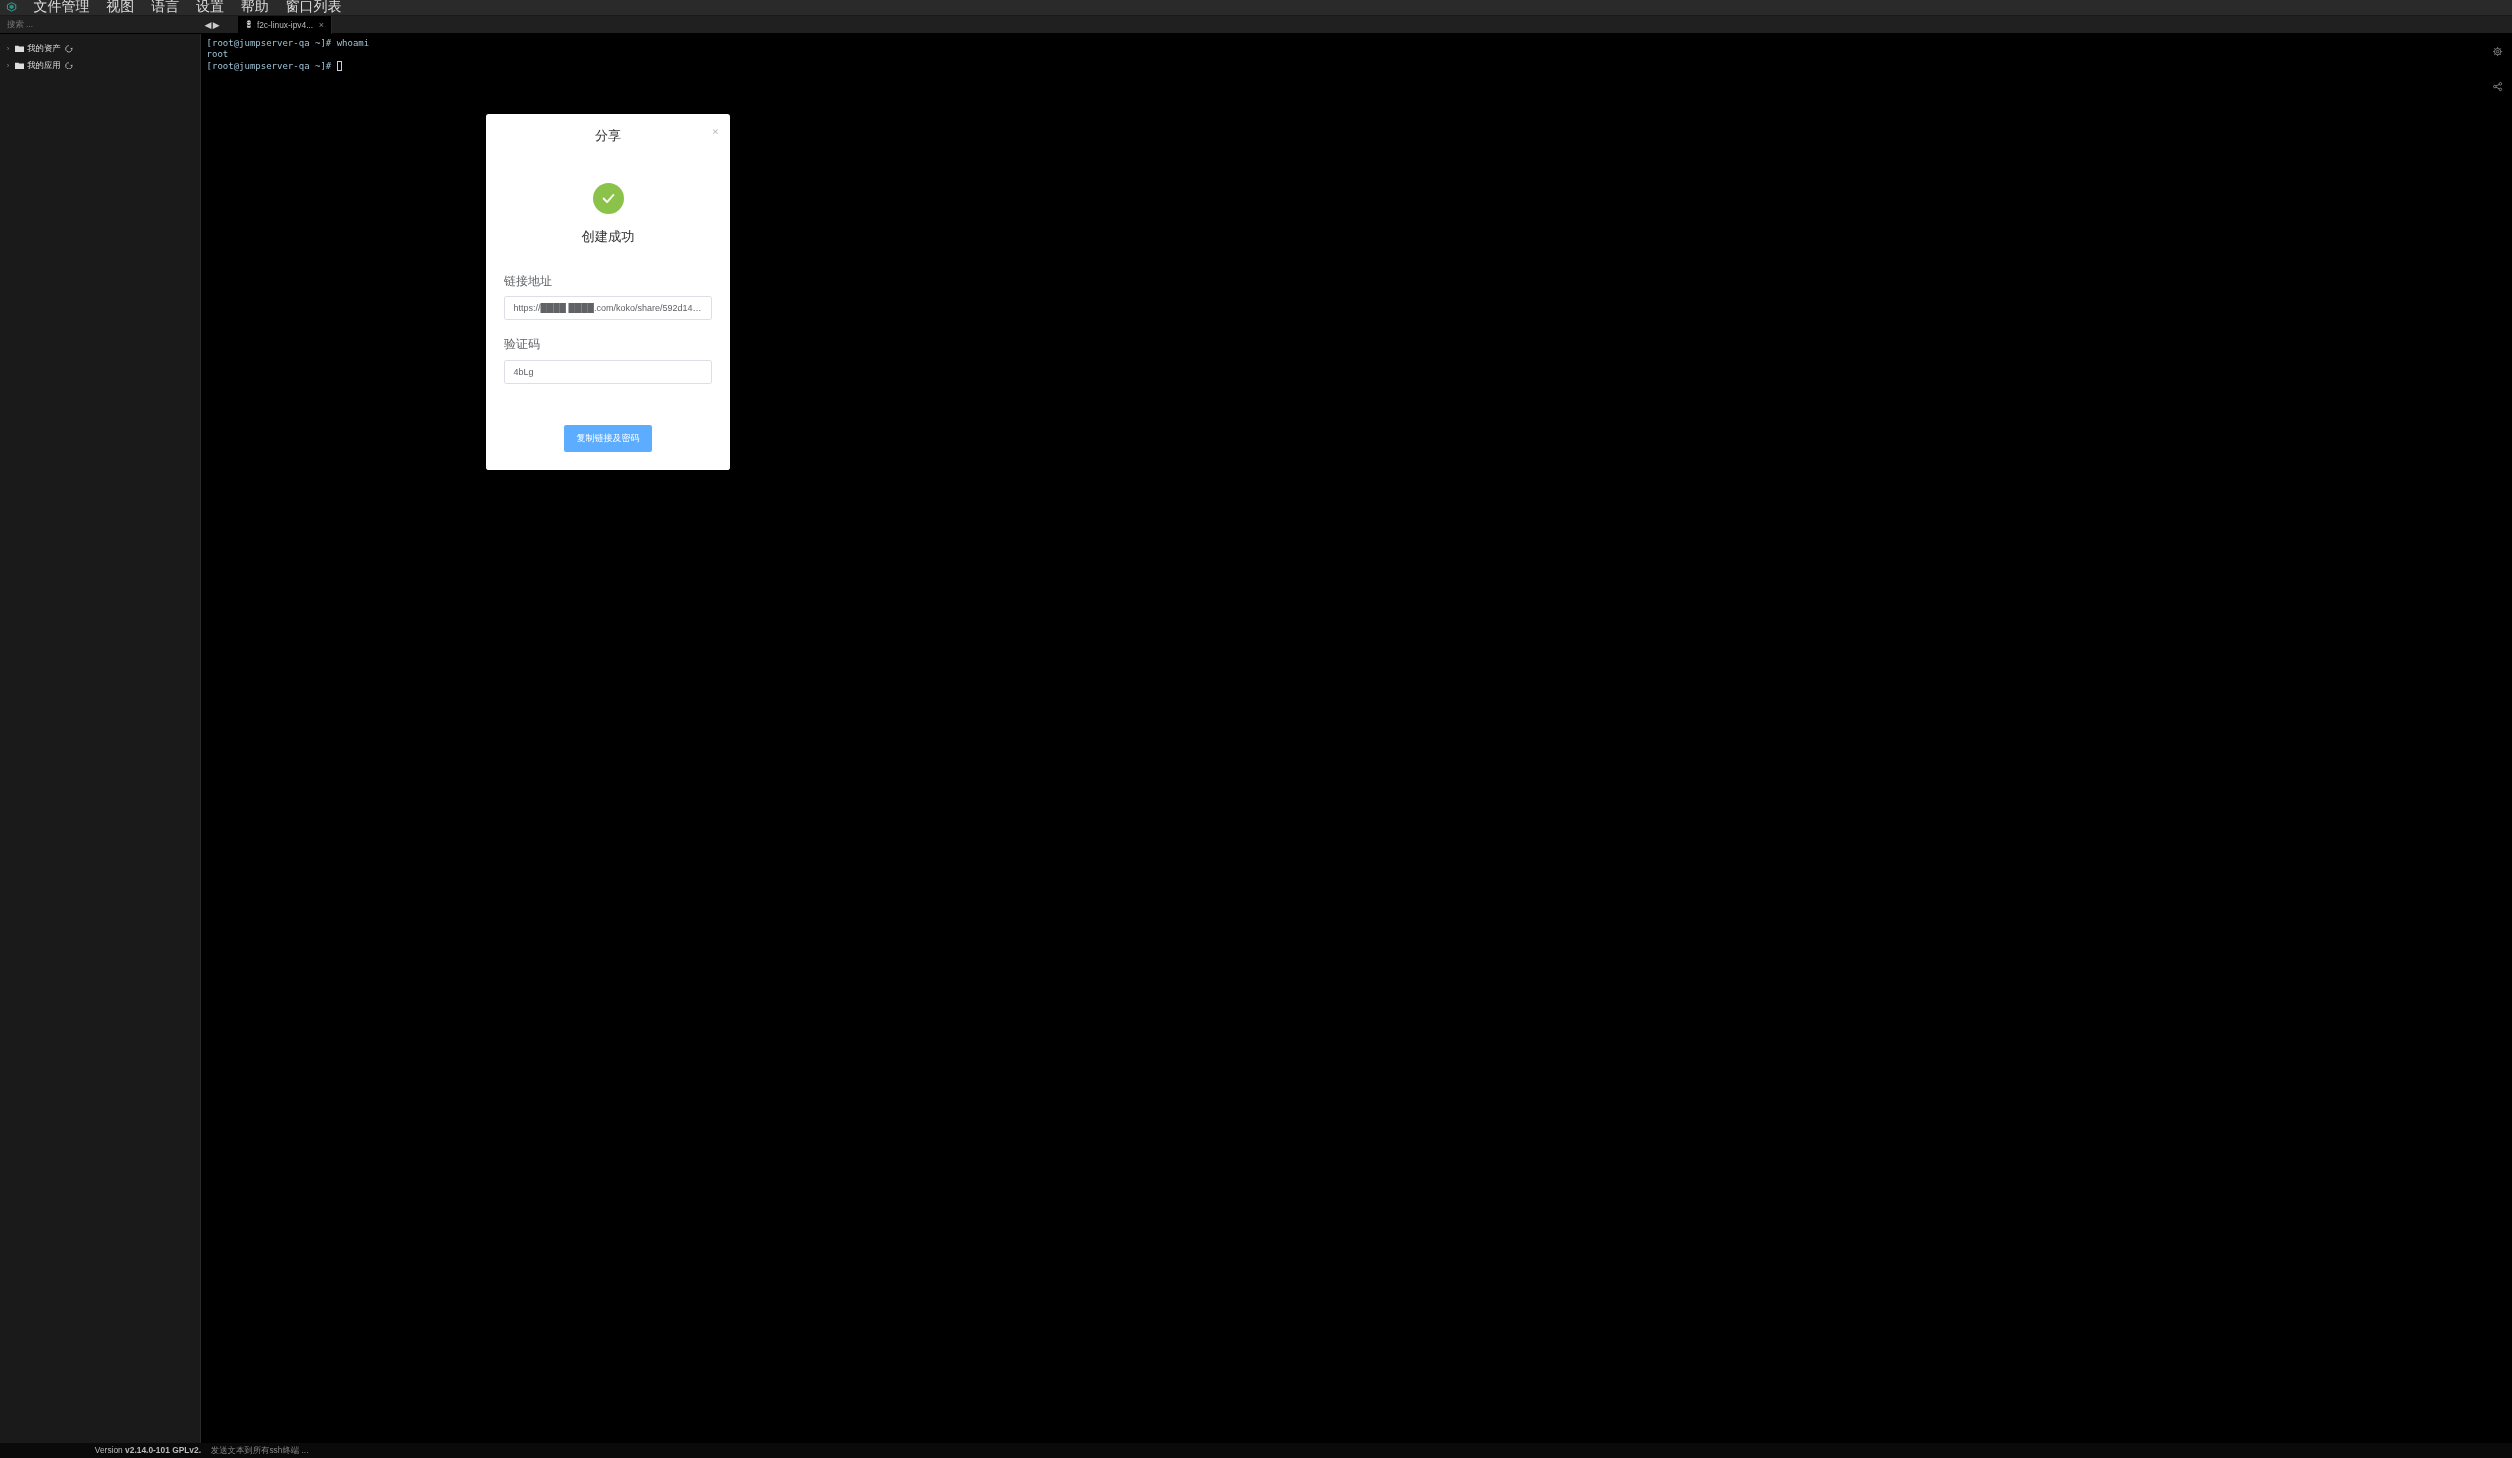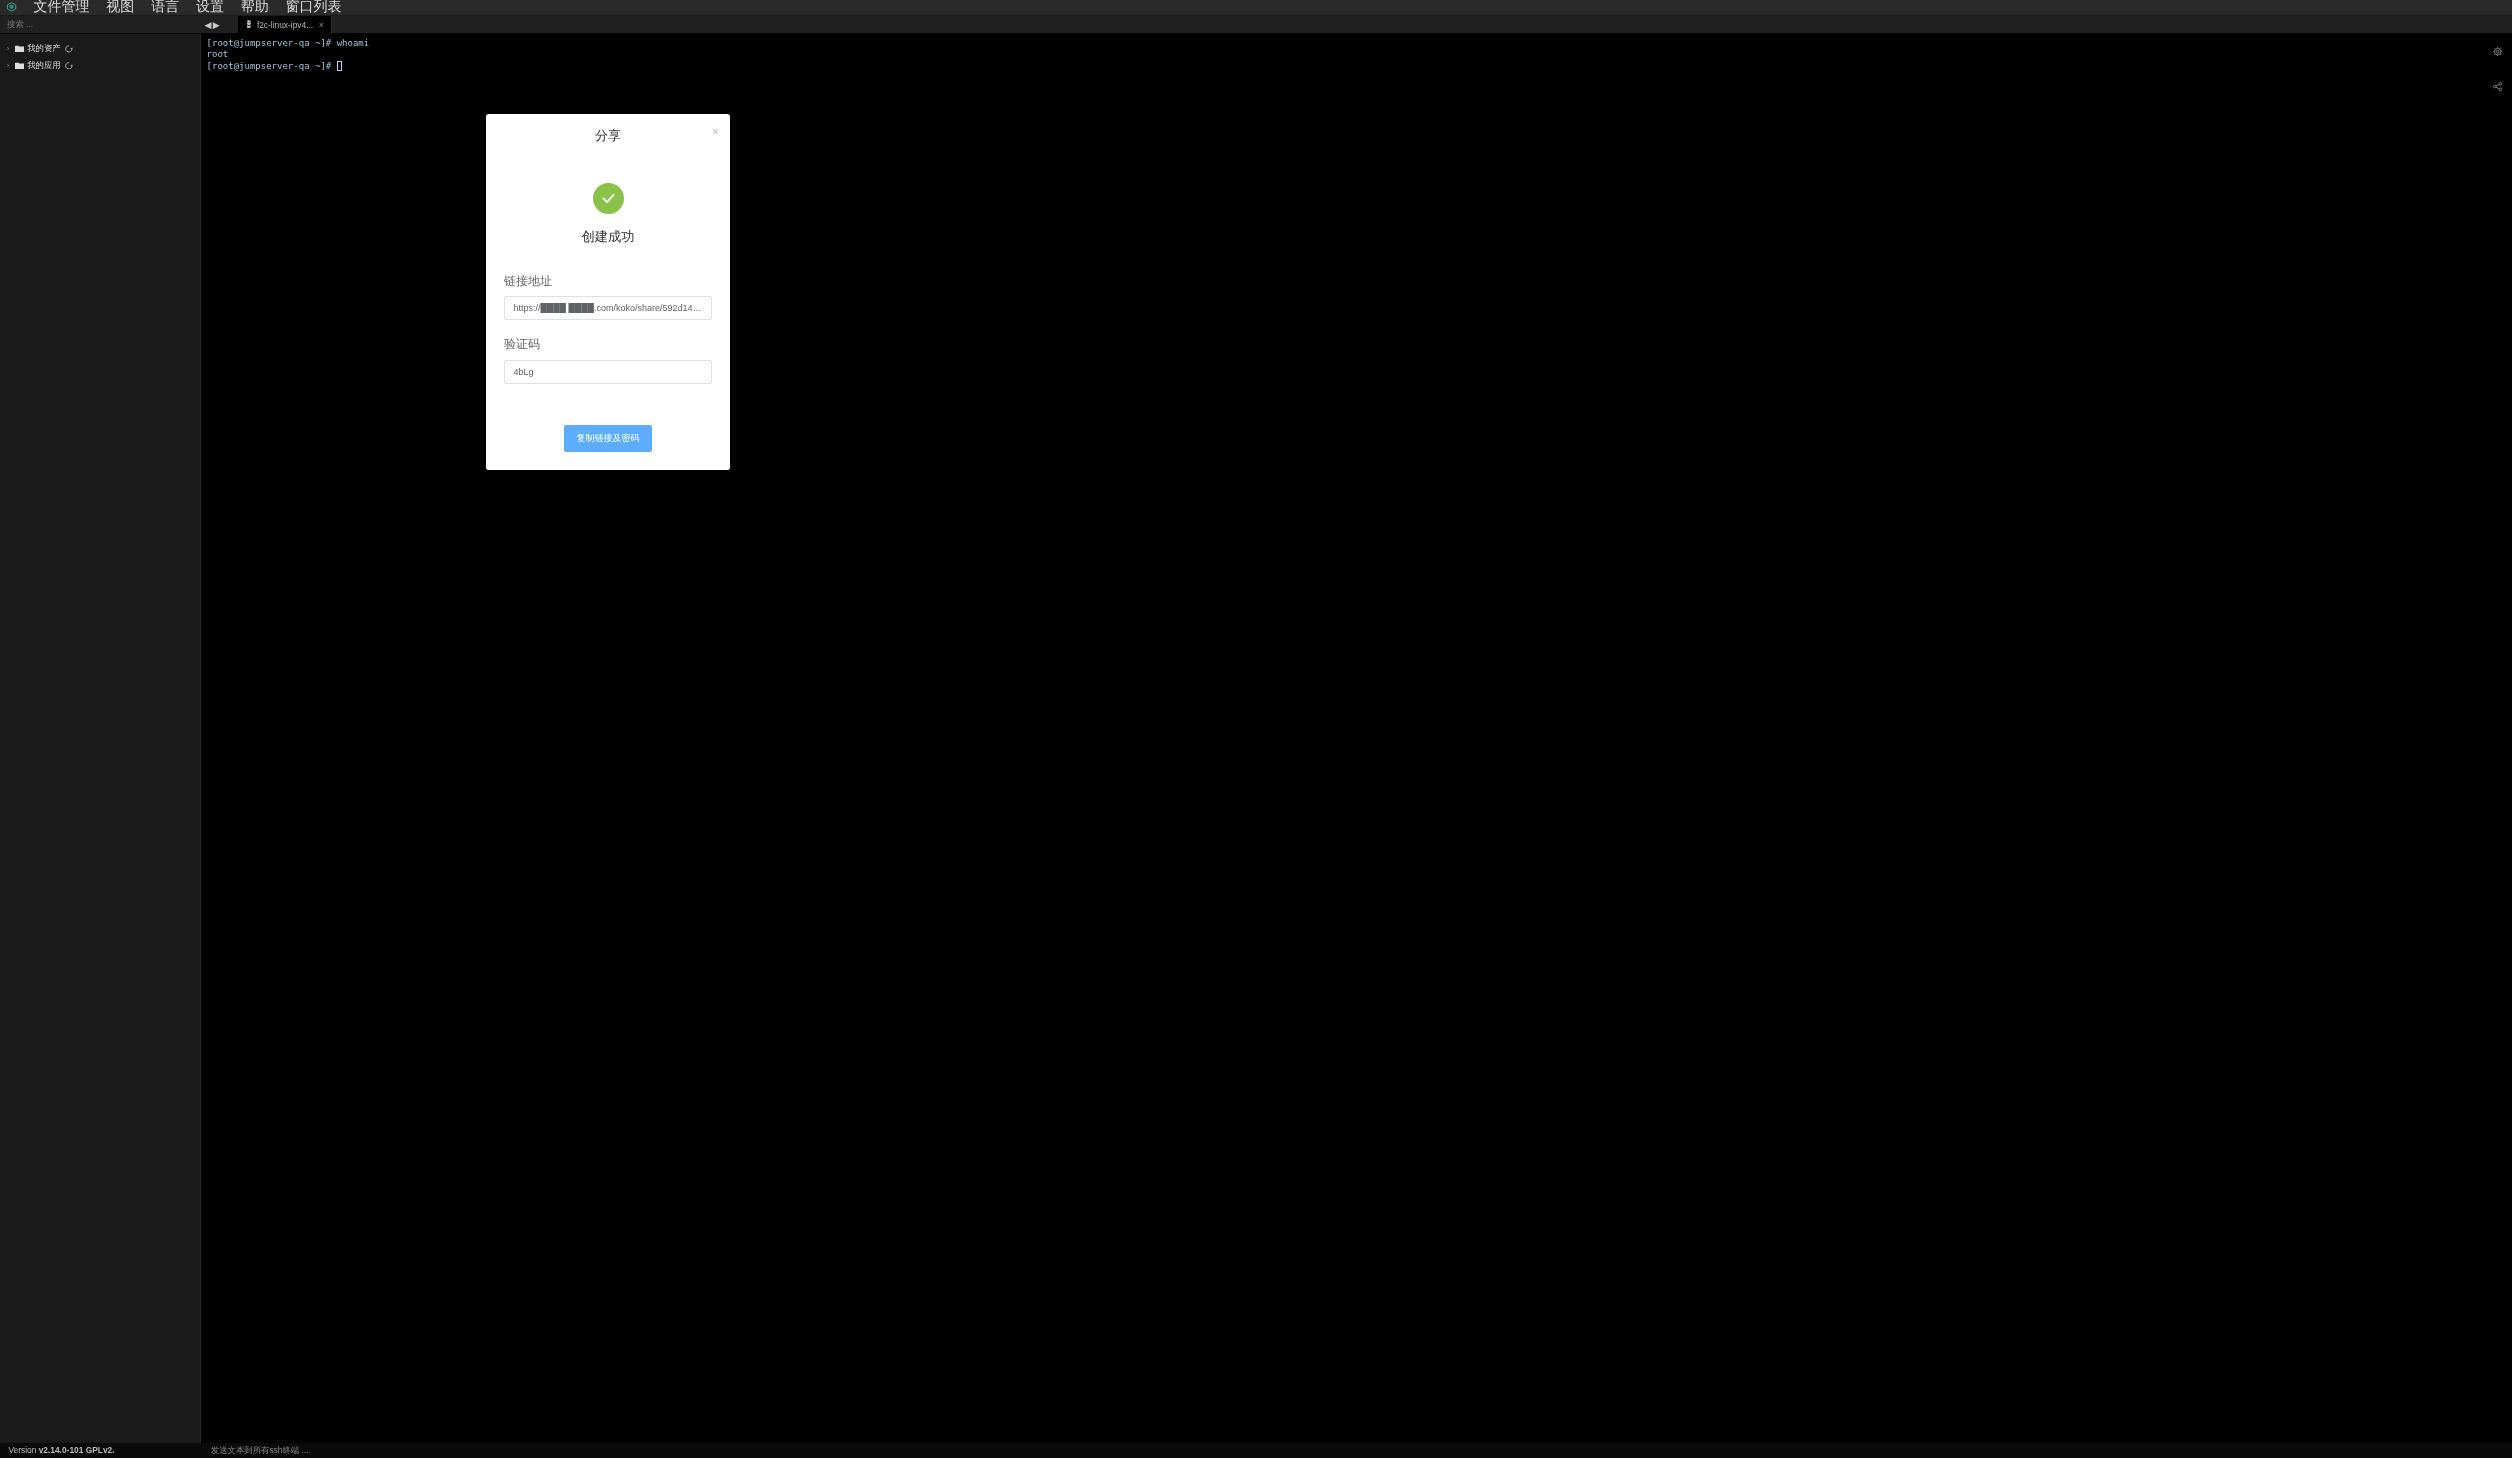--- a/index.html
+++ b/index.html
@@ -177,20 +177,21 @@
       cursor: pointer;
     }
     
     .footer {
       height: 15.5px;
       background: #0a0a0a;
       display: flex;
       align-items: center;
       font-size: 8.4px;
       color: #bbb;
+      text-align: right;
     }
     .footer-version {
       width: 201px;
       padding-left: 8.4px;
     }
     .footer-version b {
       font-weight: 600;
     }
     .footer-send {
       padding-left: 9.8px;

